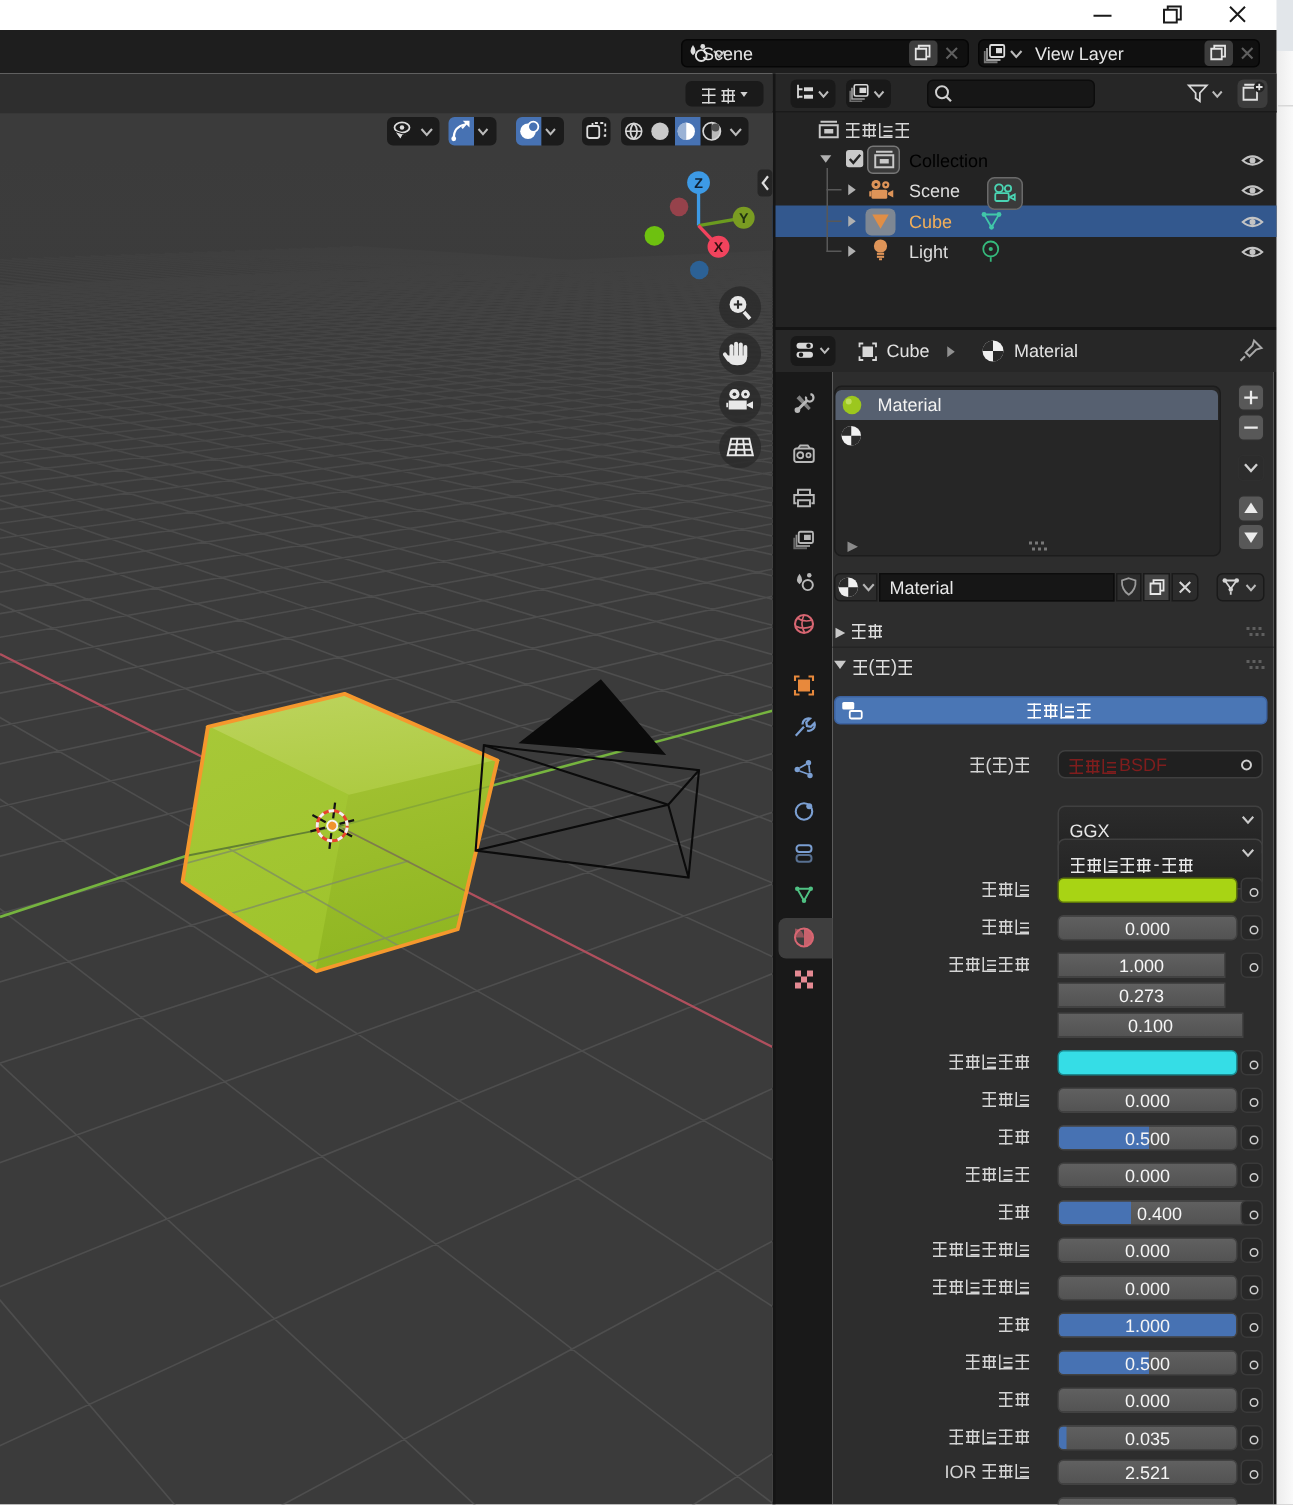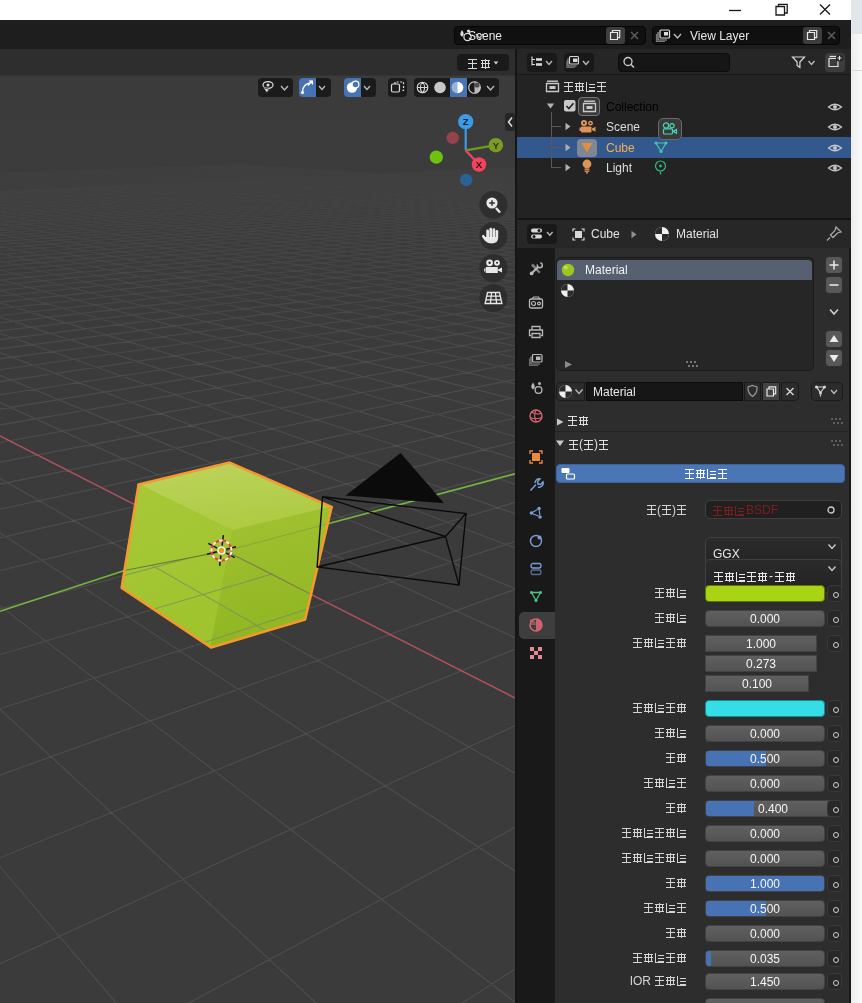--- a/index.html
+++ b/index.html
@@ -639,21 +639,21 @@
     <div class="v">0.000</div>
   </div>
 <div class="deco" style="top:610px"></div>
 <div class="abs" style="left:400px;top:635px;width:287px;text-align:right;color:#d4d4d4;height:16px;line-height:16px"><i class="cj a"></i><i class="cj b"></i><i class="cj c"></i><i class="cj a"></i><i class="cj b"></i></div>
 <div class="slider" style="left:705px;top:635px;width:112px;height:17px;border-radius:0px">
     <div class="v">1.000</div>
   </div>
 <div class="slider" style="left:705px;top:655px;width:112px;height:17px;border-radius:0px">
     <div class="v">0.273</div>
   </div>
-<div class="slider" style="left:705px;top:675px;width:104px;height:17px;border-radius:0px">
+<div class="slider" style="left:705px;top:675px;width:124px;height:17px;border-radius:0px">
     <div class="v">0.100</div>
   </div>
 <div class="deco" style="top:635px"></div>
 
 <div class="abs" style="left:400px;top:700px;width:287px;text-align:right;color:#d4d4d4;height:16px;line-height:16px"><i class="cj a"></i><i class="cj b"></i><i class="cj c"></i><i class="cj a"></i><i class="cj b"></i></div>
 <div class="abs" style="left:705px;top:700px;width:120px;height:17px;background:#35dde6;border-radius:4px;border:1px solid #1b8a90"></div>
 <div class="deco" style="top:700px"></div>
 <div class="abs" style="left:400px;top:725px;width:287px;text-align:right;color:#d4d4d4;height:16px;line-height:16px"><i class="cj a"></i><i class="cj b"></i><i class="cj c"></i></div>
 <div class="slider" style="left:705px;top:725px;width:120px;height:17px;border-radius:4px">
     <div class="v">0.000</div>
@@ -704,17 +704,17 @@
   </div>
 <div class="deco" style="top:925px"></div>
 <div class="abs" style="left:400px;top:950px;width:287px;text-align:right;color:#d4d4d4;height:16px;line-height:16px"><i class="cj a"></i><i class="cj b"></i><i class="cj c"></i><i class="cj a"></i><i class="cj b"></i></div>
 <div class="slider" style="left:705px;top:950px;width:120px;height:17px;border-radius:4px">
     <div class="fill" style="width:5px"></div>
     <div class="v">0.035</div>
   </div>
 <div class="deco" style="top:950px"></div>
 <div class="abs" style="left:400px;top:973px;width:287px;text-align:right;color:#d4d4d4;height:16px;line-height:16px"><span style="margin-right:3px">IOR</span><i class="cj a"></i><i class="cj b"></i><i class="cj c"></i></div>
 <div class="slider" style="left:705px;top:973px;width:120px;height:17px;border-radius:4px">
-    <div class="v">1.450</div>
+    <div class="v">2.521</div>
   </div>
 <div class="deco" style="top:973px"></div>
 <div class="slider" style="left:705px;top:998px;width:120px;height:17px;border-radius:4px">
     <div class="v"></div>
   </div>
 </body></html>

